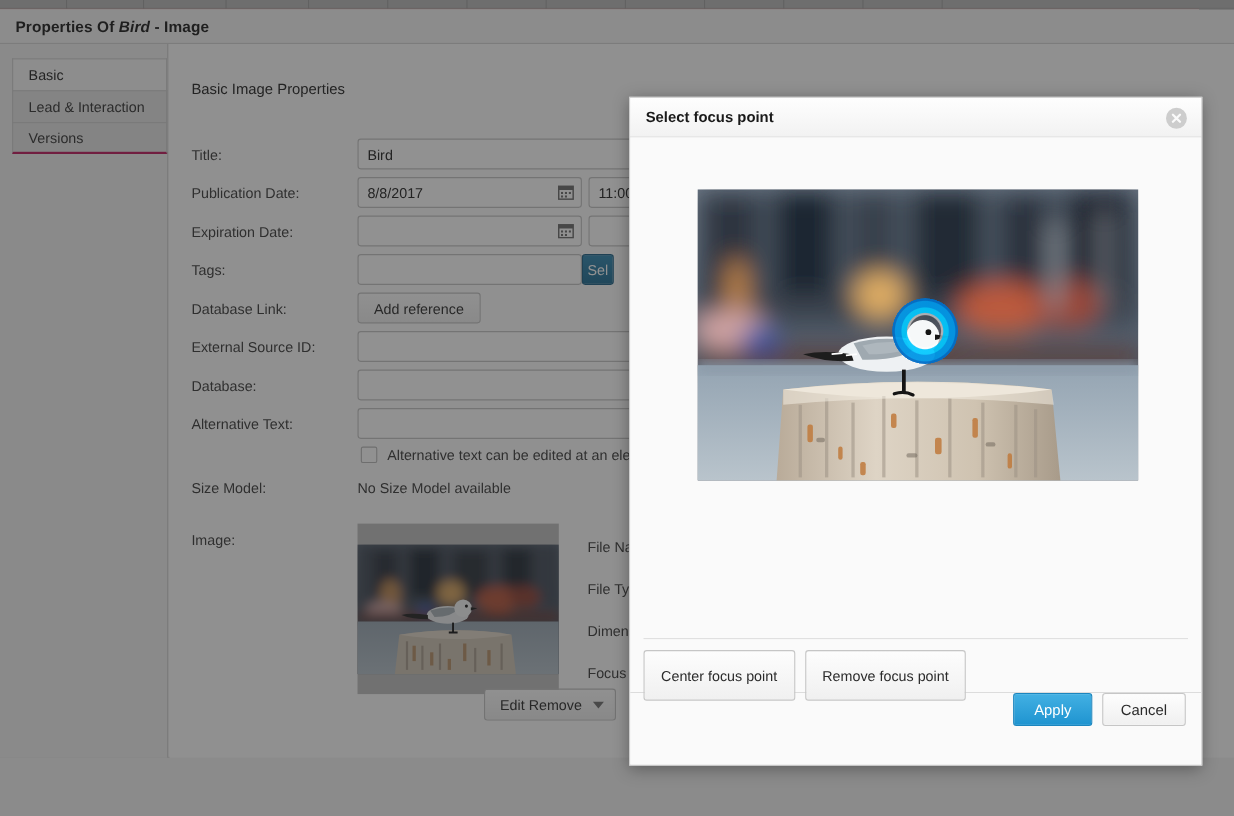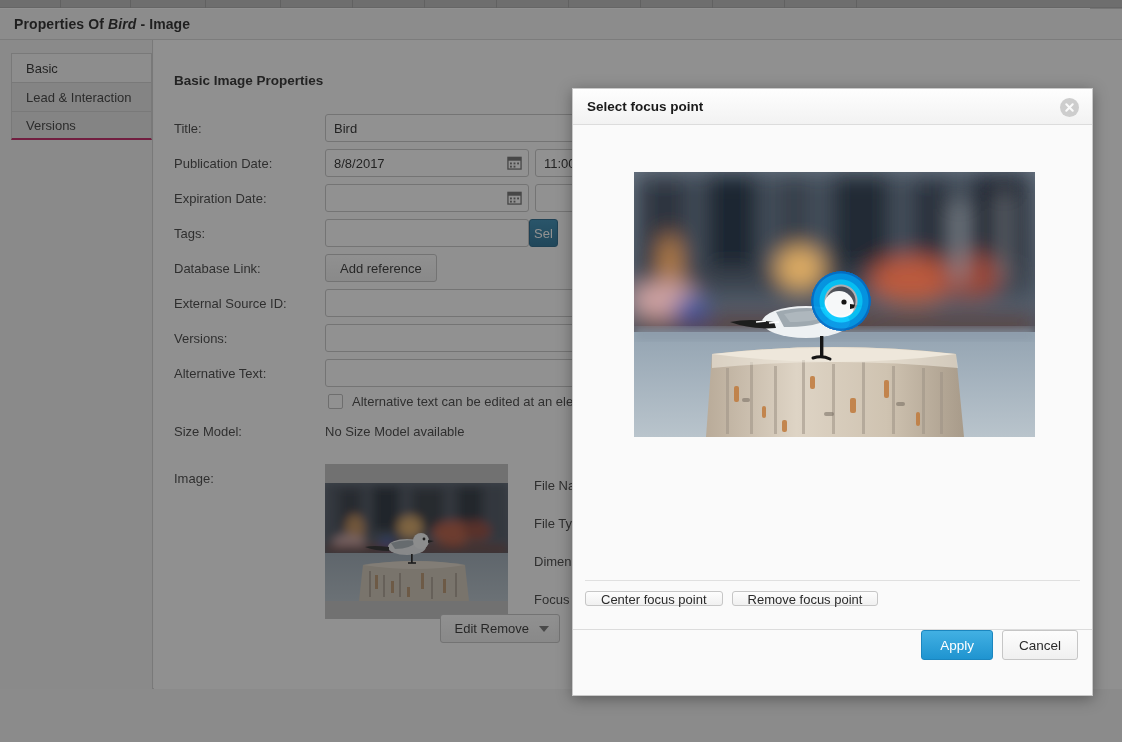--- a/index.html
+++ b/index.html
@@ -67,21 +67,21 @@
   .navtab.first{ border-top:1px solid #cfcfcf; }
   .navtab.active{ background:#f7f7f7; color:#222; }
   .navtab.last{ border-bottom:2px solid #be185d; }
 
   #content{
     position:absolute; left:154px; top:0; right:0; height:649px;
     background:#fdfdfd;
     padding:33px 0 0 20px;
   }
   #content h2{
-    font-size:13.5px; font-weight:bold; color:#232323; margin-bottom:26px;
+    font-size:13.5px; font-weight:normal; color:#232323; margin-bottom:38px;
   }
 
   .row{ display:flex; align-items:flex-start; min-height:35px; margin-bottom:0; }
   .lbl{
     width:151px; font-size:13px; color:#3a3a3a; padding-top:7px; flex:none;
     white-space:nowrap;
   }
   .fld{ display:flex; align-items:center; gap:6px; }
 
   input.txt{
@@ -200,21 +200,21 @@
   }
 
   #dlgmidbar{
     position:absolute; left:12px; right:12px; top:455px; height:1px;
     background:#e0e0e0;
   }
   #dlgactions{
     position:absolute; left:12px; top:466px; display:flex; gap:9px;
   }
   .dbtn{
-    height:15px; padding:0 15px; font-size:13px; color:#2b2b2b;
+    height:46px; padding:0 15px; font-size:13px; color:#2b2b2b;
     background:linear-gradient(#fdfdfd,#f0f0f0);
     border:1px solid #c6c6c6; border-radius:3px; cursor:pointer;
     font-family:"Liberation Sans", sans-serif; white-space:nowrap;
   }
   #dlgfoot{
     height:66px; flex:none; border-top:1px solid #dcdcdc;
     background:#fafafa;
     display:flex; align-items:flex-start; justify-content:flex-end; gap:9px;
     padding-right:14px;
   }
@@ -338,21 +338,21 @@
         </div>
 
         <div class="row">
           <div class="lbl">External Source ID:</div>
           <div class="fld">
             <input class="txt w-wide" type="text" value="" style="">
           </div>
         </div>
 
         <div class="row">
-          <div class="lbl">Versions:</div>
+          <div class="lbl">Database:</div>
           <div class="fld">
             <input class="txt w-wide" type="text" value="" style="">
           </div>
         </div>
 
         <div class="row" style="min-height:58px">
           <div class="lbl">Alternative Text:</div>
           <div>
             <input class="txt w-wide" type="text" value="" style="">
             <div class="chkrow">

